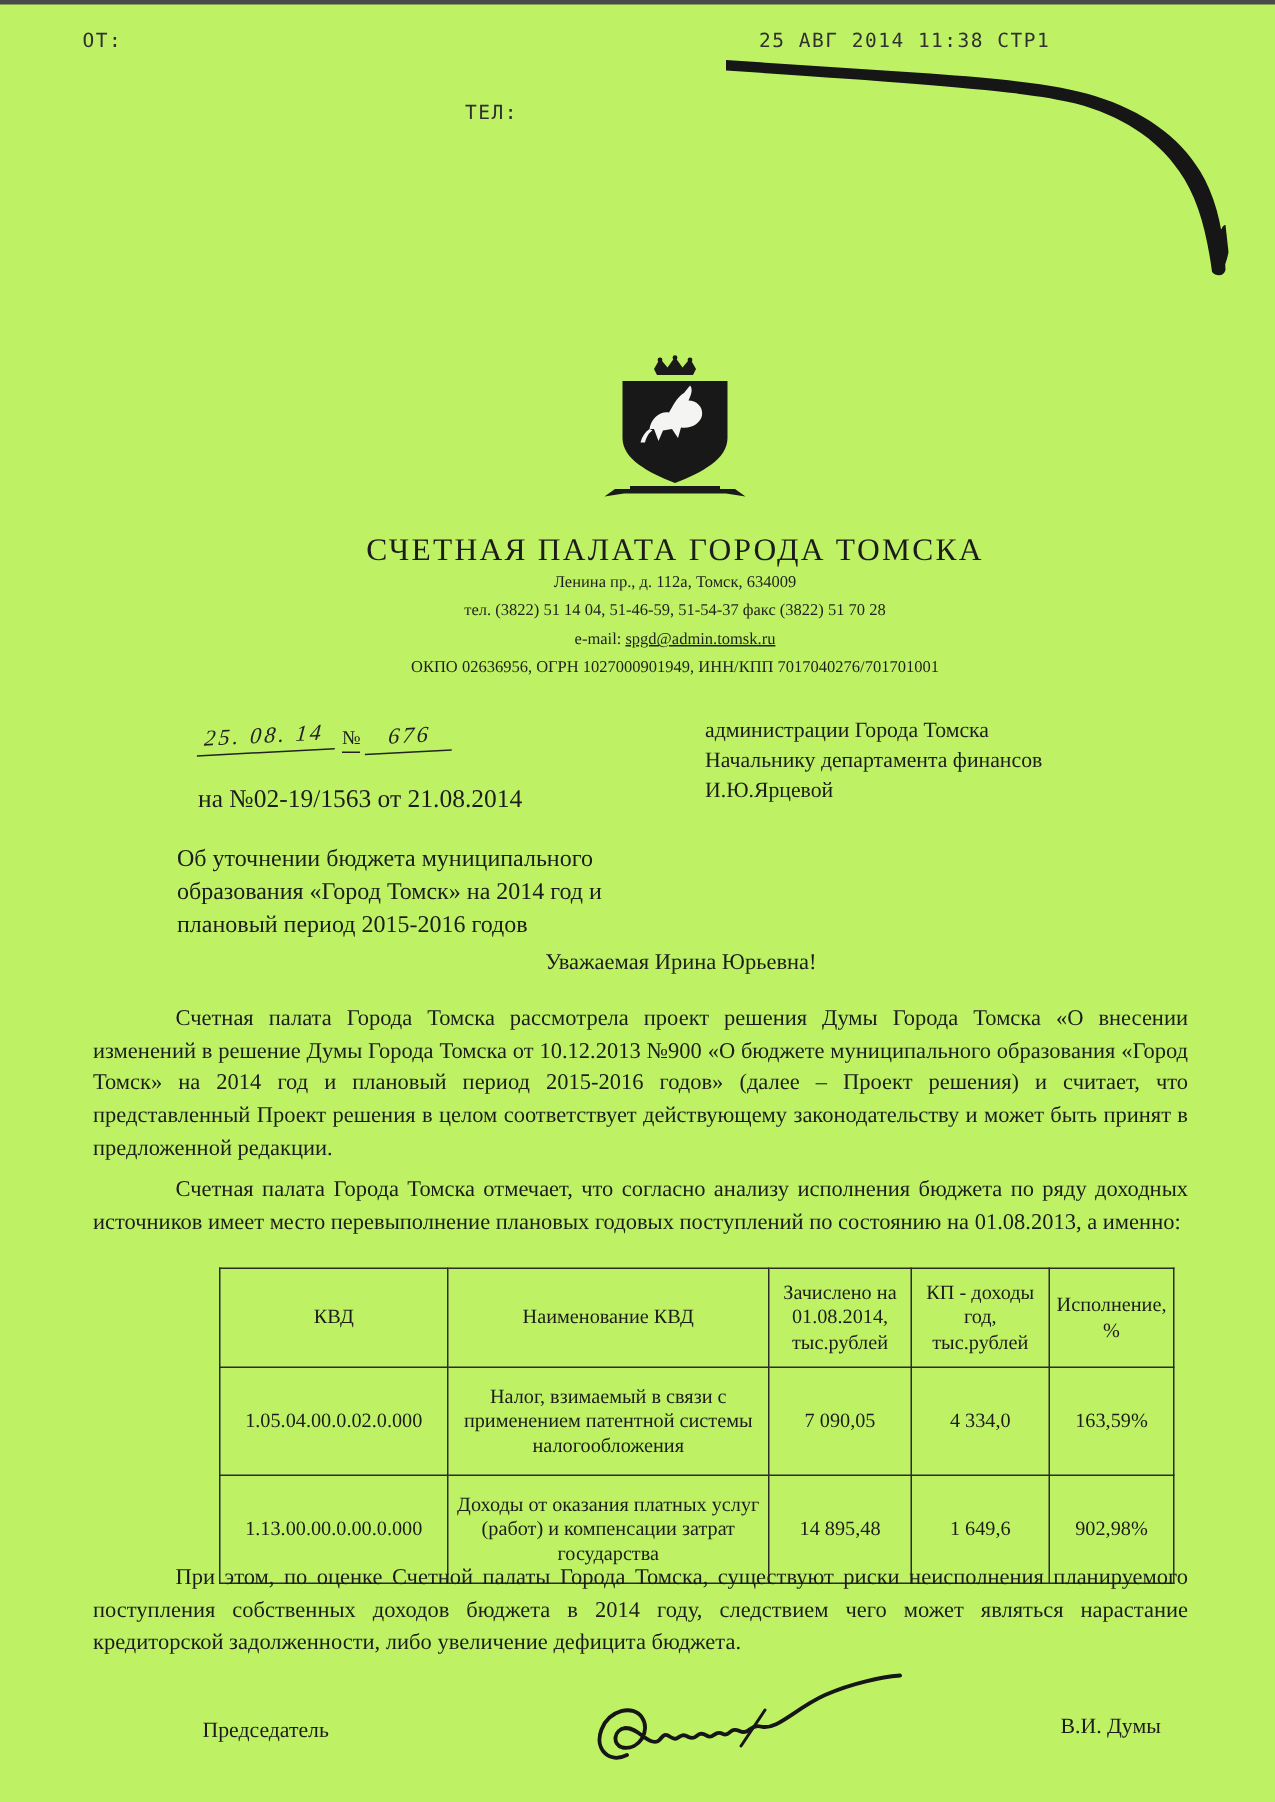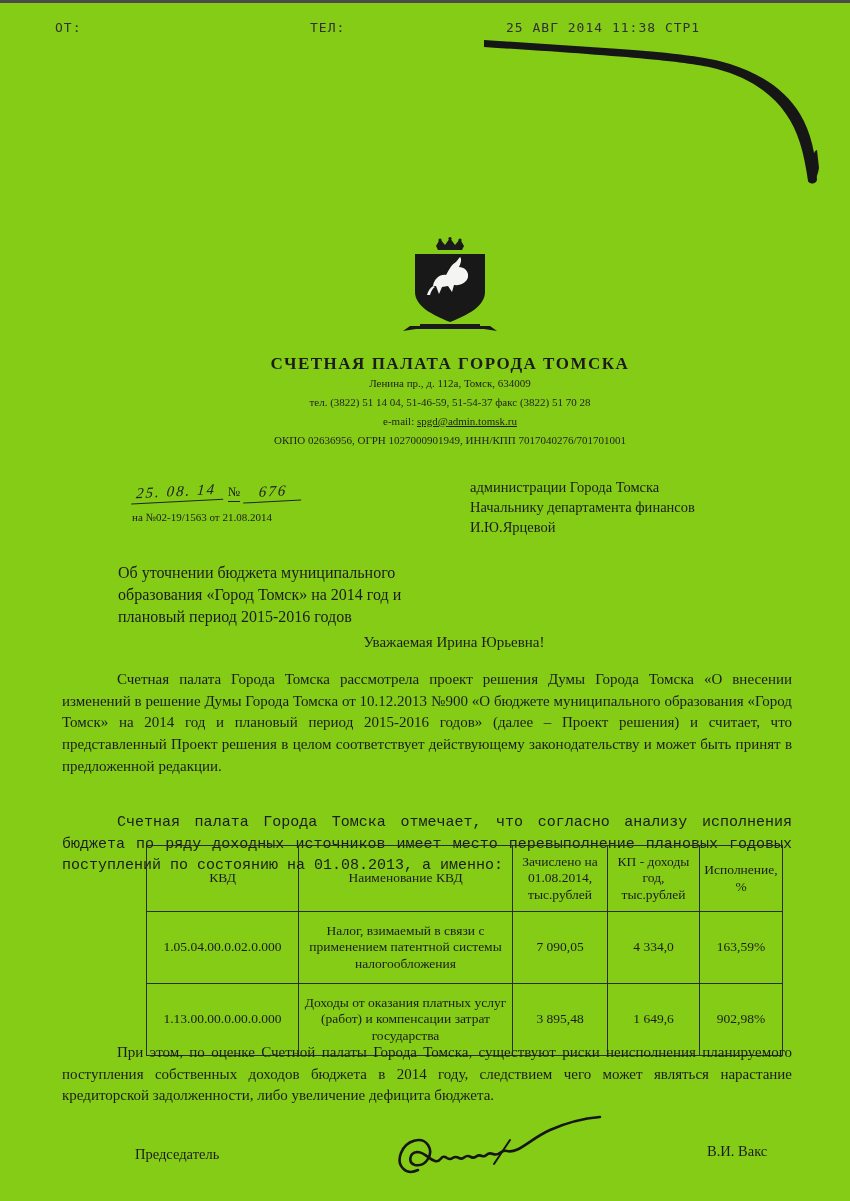--- a/index.html
+++ b/index.html
@@ -1,58 +1,58 @@
 <!DOCTYPE html>
 <html><head>
 <meta charset="utf-8">
 <style>
   * { margin:0; padding:0; box-sizing:border-box; }
   html,body { background:#e8e8e8; }
   body { font-family:"Liberation Serif","DejaVu Serif",serif; color:#1c1c1c; }
   .page {
     position:relative; width:850px; height:1201px; margin:0 auto;
-    background:#84cc16; overflow:hidden;
+    background:#bef264; overflow:hidden;
   }
   .top-scan-line { position:absolute; top:0; left:0; width:100%; height:3px; background:#4a4a4a; }
 
   
   .fax-header { position:absolute; top:20px; left:0; width:100%;
     font-family:"DejaVu Sans Mono","Liberation Mono",monospace; font-size:13px; color:#303030; letter-spacing:1px; }
   .fax-from { position:absolute; left:55px; }
-  .fax-tel  { position:absolute; left:310px; }
+  .fax-tel  { position:absolute; left:310px;margin-top:48px; }
   .fax-time { position:absolute; left:506px; }
 
   .scan-artifact { position:absolute; top:0; right:0; }
 
   
   .letterhead { position:absolute; top:236px; left:50px; width:800px; text-align:center; }
   .emblem { display:block; margin:0 auto 6px auto; }
-  .org-name { font-size:17px; font-weight:bold; letter-spacing:1.5px; margin-top:20px; }
+  .org-name { font-size:21px; font-weight:normal; letter-spacing:1.5px; margin-top:20px; }
   .lh-line { font-size:11px; line-height:19px; color:#1f1f1f; }
   .lh-email a, .email-link { color:#1f1f1f; text-decoration:underline; }
 
   
   .ref-block { position:absolute; left:132px; top:483px; font-size:14px; }
   .handwrite { font-style:italic; letter-spacing:2px; font-size:15px; display:inline-block; transform:rotate(-3deg) skewX(-8deg); color:#222; }
   .ref-line1 { display:flex; align-items:flex-end; gap:4px; }
   .u-date { border-bottom:1.4px solid #222; padding:0 6px 1px 2px; min-width:92px; text-align:center; }
   .u-num  { border-bottom:1.4px solid #222; padding:0 10px 1px 10px; min-width:58px; text-align:center; }
   .nmark { font-size:13px; padding-bottom:1px; border-bottom:1.4px solid #222;}
-  .ref-line2 { margin-top:9px; font-size:11px; }
+  .ref-line2 { margin-top:21px; font-size:17px; }
 
   .recipient { position:absolute; left:470px; top:477px; font-size:14.5px; line-height:20px; }
 
   .subject { position:absolute; left:118px; top:562px; width:345px; font-size:16px; line-height:22px; }
 
   .salutation { position:absolute; left:90px; top:634px; width:728px; text-align:center; font-size:15px; }
 
   .body-par { position:absolute; left:62px; width:730px; font-size:15px; line-height:21.7px; text-align:justify; }
   .body-par .indent { display:inline-block; width:55px; }
   .p1 { top:669px; }
-  .p2 { top:812px;font-family:Liberation Mono, monospace; }
+  .p2 { top:783px; }
   .p3 { top:1042px; }
 
   
   table.kvd { position:absolute; left:146px; top:845px; border-collapse:collapse; table-layout:fixed; width:636px; font-size:13.5px; }
   table.kvd th, table.kvd td { border:1.6px solid #2b2b2b; text-align:center; vertical-align:middle; padding:3px 4px; line-height:16.5px; font-weight:normal; }
   col.c1 { width:152px; } col.c2 { width:214px; } col.c3 { width:95px; } col.c4 { width:92px; } col.c5 { width:83px; }
   tr.hdr { height:66px; }
   tr.r1, tr.r2 { height:72px; }
   tr.r3 { height:38px; }
 
@@ -151,32 +151,32 @@
     <tr class="r1">
       <td>1.05.04.00.0.02.0.000</td>
       <td>Налог, взимаемый в связи с применением патентной системы налогообложения</td>
       <td>7 090,05</td>
       <td>4 334,0</td>
       <td>163,59%</td>
     </tr>
     <tr class="r2">
       <td>1.13.00.00.0.00.0.000</td>
       <td>Доходы от оказания платных услуг (работ) и компенсации затрат государства</td>
-      <td>3 895,48</td>
+      <td>14 895,48</td>
       <td>1 649,6</td>
       <td>902,98%</td>
     </tr>
   </tbody>
     </table>
 
   <div class="body-par p3"><span class="indent"></span><span>При этом, по оценке Счетной палаты Города Томска, существуют риски неисполнения планируемого поступления  собственных доходов бюджета в 2014 году, следствием чего может являться нарастание кредиторской задолженности, либо увеличение дефицита бюджета.</span></div>
 
   <div class="sig-role">Председатель</div>
   <svg class="sig-stroke" width="220" height="85" viewBox="0 0 220 85">
     <path d="M30,62 C18,68 8,58 13,45 C18,32 34,28 40,37 C46,46 38,59 27,57 C20,55 21,45 29,44
              C37,44 40,51 47,53 C54,55 52,45 59,50 C65,54 64,46 71,50 C77,53 76,45 83,49
              C88,52 88,45 94,48 C99,50 98,43 105,46 C112,49 112,41 119,43
              C130,46 142,31 162,22 C180,14 200,10 212,9" fill="none" stroke="#161616" stroke-width="2.6" stroke-linecap="round"></path>
     <path d="M106,56 L122,32" fill="none" stroke="#161616" stroke-width="2" stroke-linecap="round"></path>
   </svg>
-  <div class="sig-name">В.И. Вакс</div>
+  <div class="sig-name">В.И. Думы</div>
 
 </div>
 
 </body></html>

